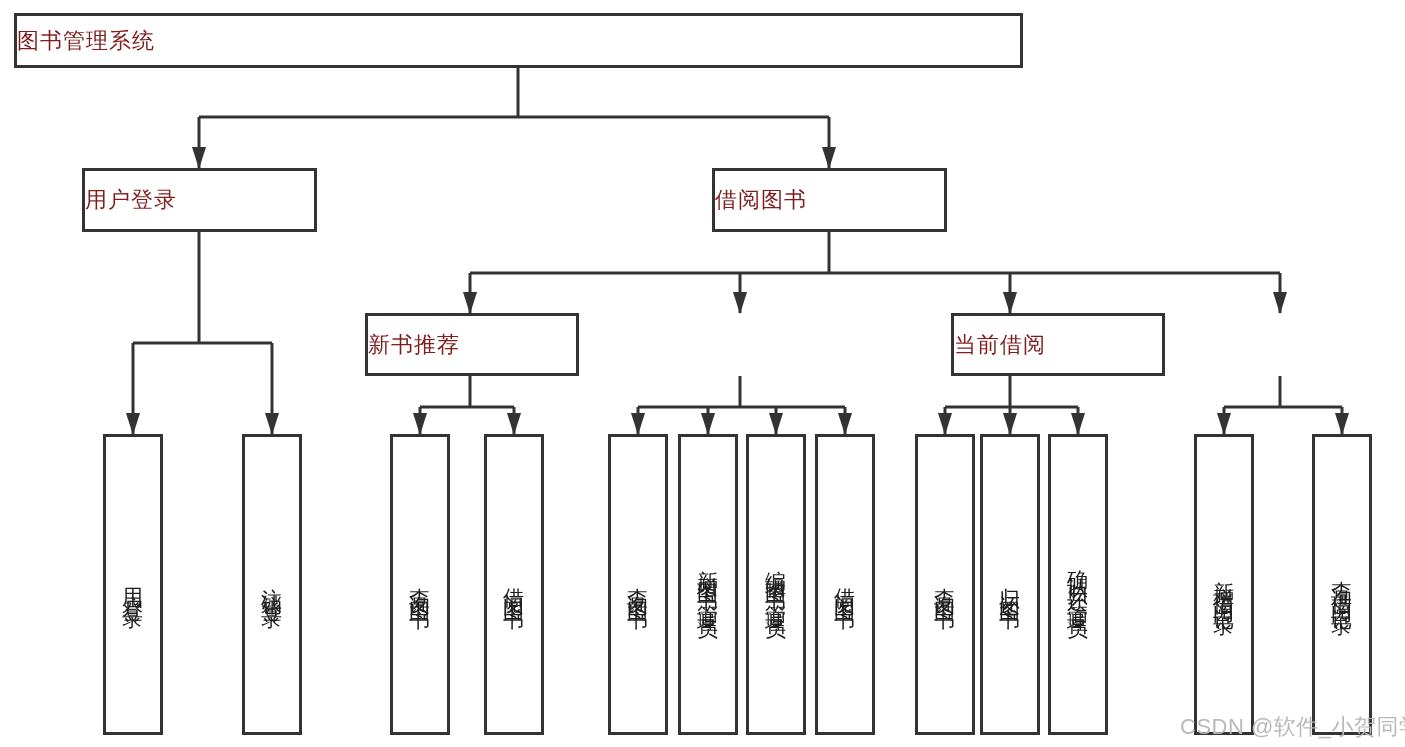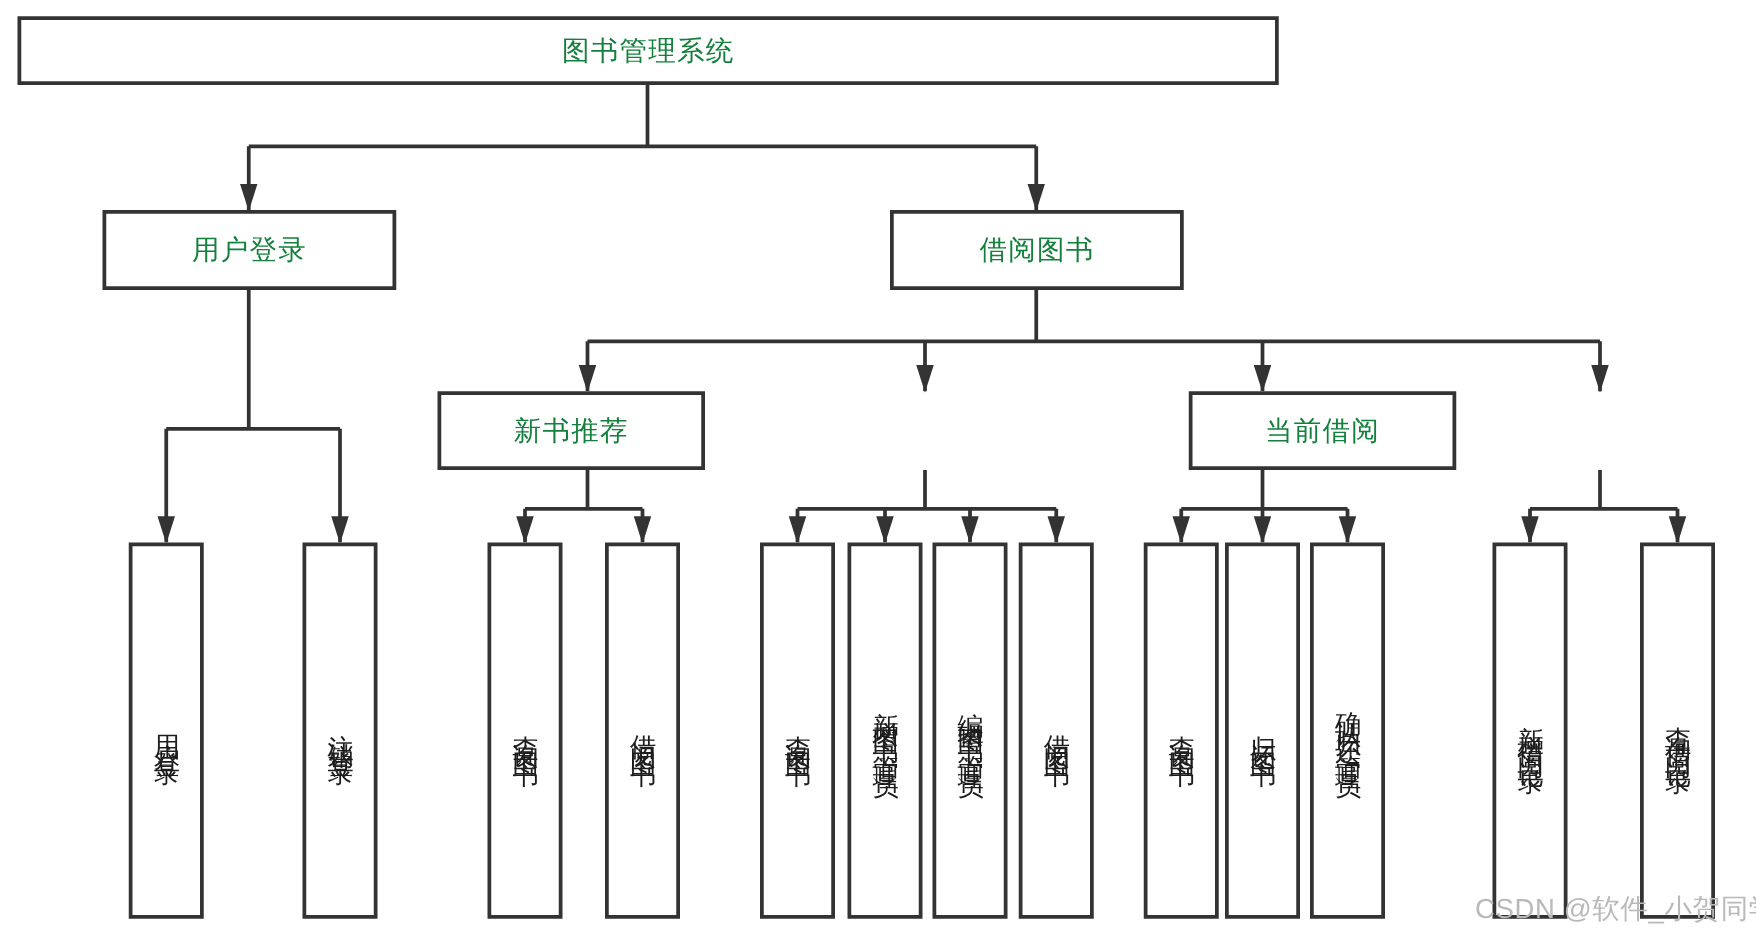--- a/index.html
+++ b/index.html
@@ -23,23 +23,23 @@
     height: 747px;
     pointer-events: none;
   }
   .hbox {
     position: absolute;
     box-sizing: border-box;
     border: 3px solid #333333;
     background: #ffffff;
     display: flex;
     align-items: center;
-    justify-content: center;
+    justify-content: flex-start;
     font-size: 22px;
-    color: #15803d;
+    color: #7f1d1d;
     letter-spacing: 1px;
     z-index: 2;
   }
   .vbox {
     position: absolute;
     box-sizing: border-box;
     border: 3px solid #333333;
     background: #ffffff;
     display: flex;
     align-items: center;
@@ -126,21 +126,21 @@
     <span>图书管理系统</span>
   </div>
 
   <div class="hbox" style="left:82px; top:168px; width:235px; height:64px;">
     <span>用户登录</span>
   </div>
   <div class="hbox" style="left:712px; top:168px; width:235px; height:64px;">
     <span>借阅图书</span>
   </div>
 
-  <div class="hbox" style="left:350px; top:313px; width:214px; height:63px;">
+  <div class="hbox" style="left:365px; top:313px; width:214px; height:63px;">
     <span>新书推荐</span>
   </div>
   <div class="hbox" style="left:903px; top:313px; width:214px; height:63px;margin-left:48px;">
     <span>当前借阅</span>
   </div>
 
   <div class="vbox" style="left:103px; top:434px; width:60px; height:301px;">
     <span class="vtext">用户登录</span>
   </div>
   <div class="vbox" style="left:242px; top:434px; width:60px; height:301px;">

